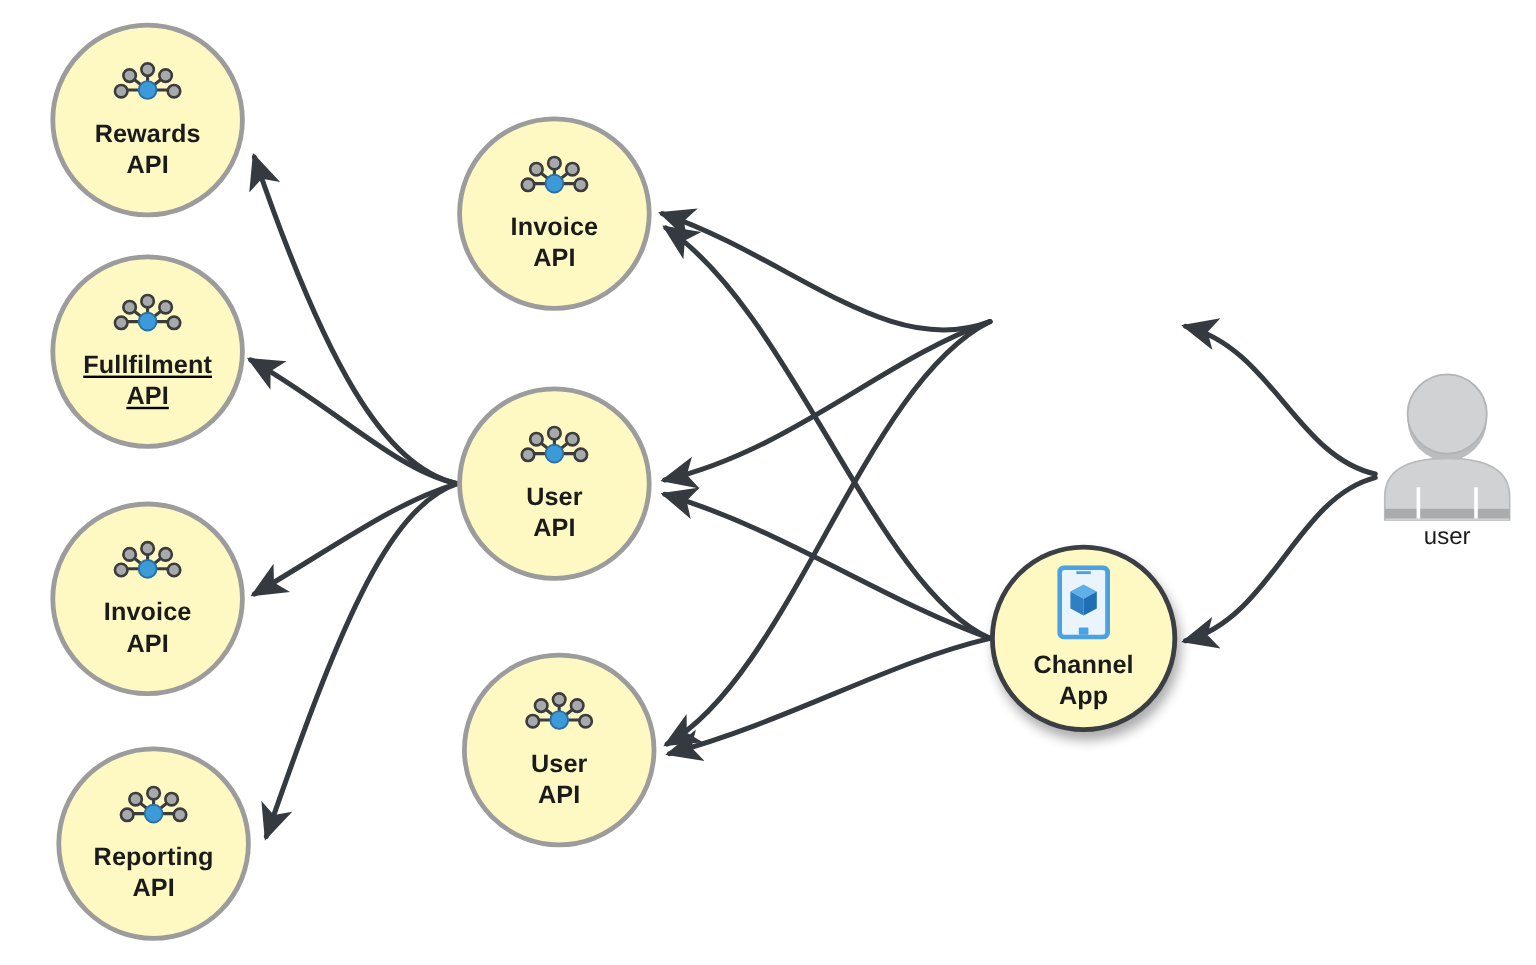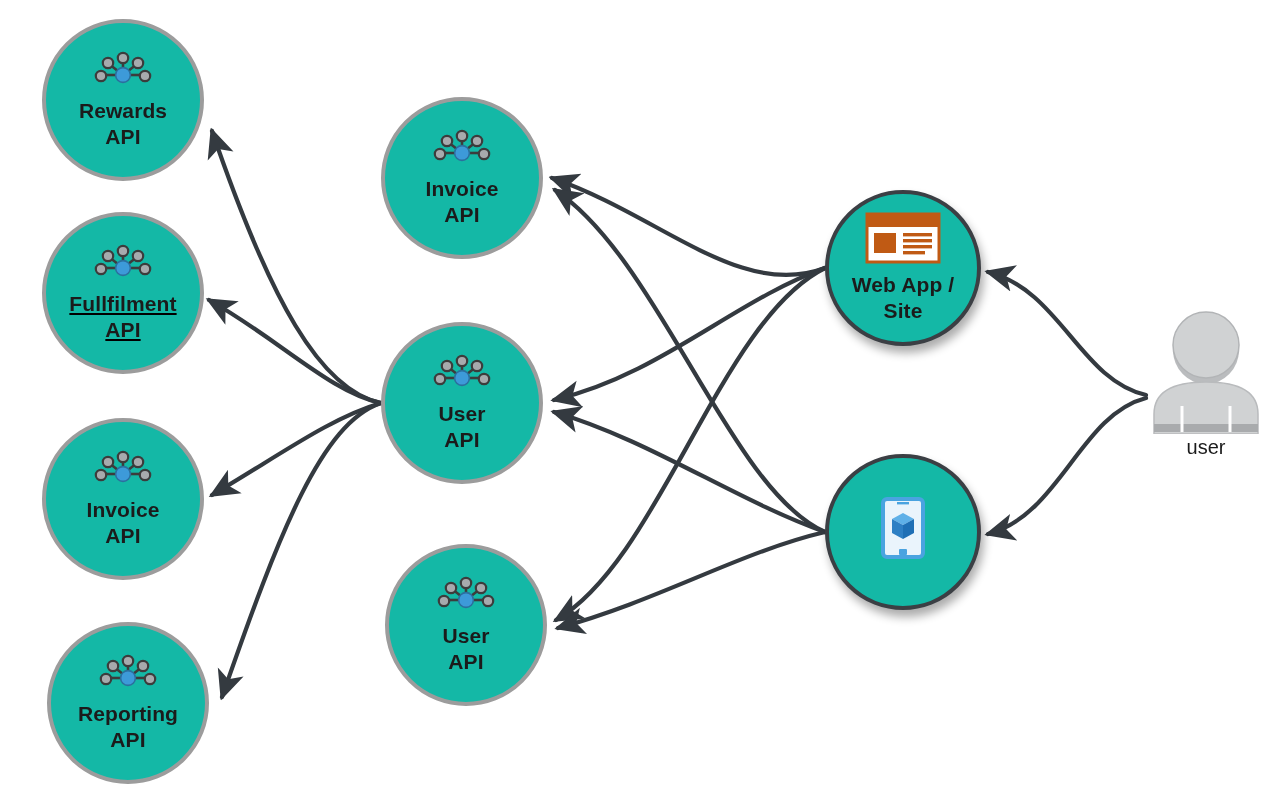--- a/index.html
+++ b/index.html
@@ -23,21 +23,21 @@
   #edges {
     position: absolute;
     left: 0;
     top: 0;
     width: 1280px;
     height: 804px;
   }
   .node {
     position: absolute;
     border-radius: 50%;
-    background: #14b8a6;
+    background: #fef9c3;
     display: flex;
     flex-direction: column;
     align-items: center;
     justify-content: center;
     box-sizing: border-box;
   }
   .node.api {
     border: 4px solid #9c9c9c;
   }
   .node.app {
@@ -267,51 +267,36 @@
           <circle cx="9" cy="26" r="5.2"></circle>
           <circle cx="53" cy="26" r="5.2"></circle>
         </g>
         <circle cx="31" cy="25" r="7.4" fill="#3d9ad9" stroke="#2b6f9e" stroke-width="1.6"></circle>
       </svg>
     </span>
     <span class="node-label">User
 API</span>
   </div>
 
-  <div class="node app" style="left:825px; top:190px; width:156px; height:156px;">
-    <span class="node-icon">
-      <svg width="76" height="52" viewBox="0 0 76 52">
-        <rect x="2" y="2" width="72" height="48" fill="#ffffff" stroke="#c05a14" stroke-width="3"></rect>
-        <rect x="2" y="2" width="72" height="13" fill="#c05a14"></rect>
-        <rect x="9" y="21" width="22" height="20" fill="#c05a14"></rect>
-        <g fill="#c05a14">
-          <rect x="38" y="21" width="29" height="3.4"></rect>
-          <rect x="38" y="27" width="29" height="3.4"></rect>
-          <rect x="38" y="33" width="29" height="3.4"></rect>
-          <rect x="38" y="39" width="22" height="3.4"></rect>
-        </g>
-      </svg>
-    </span>
-    <span class="node-label">Web App /
-Site</span>
-  </div>
 
   <div class="node app" style="left:825px; top:454px; width:156px; height:156px;">
     <span class="node-icon">
       <svg width="44" height="62" viewBox="0 0 44 62">
         <rect x="2" y="2" width="40" height="58" rx="4" ry="4" fill="#eaf4fc" stroke="#4aa3e0" stroke-width="4"></rect>
         <rect x="16" y="5" width="12" height="2.4" fill="#4aa3e0"></rect>
         <rect x="18" y="52" width="8" height="6" rx="1" fill="#4aa3e0"></rect>
         <g>
           <polygon points="22,16 33,22 22,28 11,22" fill="#5fb0e8"></polygon>
           <polygon points="11,22 22,28 22,42 11,36" fill="#2e7fc4"></polygon>
           <polygon points="33,22 22,28 22,42 33,36" fill="#1f6fb5"></polygon>
         </g>
       </svg>
     </span>
+    <span class="node-label">Channel
+App</span>
   </div>
 
   <div id="user-actor" style="left:1146px; top:310px;">
     <svg width="120" height="124" viewBox="0 0 120 124">
       <ellipse cx="60" cy="40" rx="33" ry="34" fill="#babcbe"></ellipse>
       <ellipse cx="60" cy="35" rx="33" ry="33" fill="#d0d2d3" stroke="#b2b4b6" stroke-width="1.5"></ellipse>
       <path d="M 8 124 L 8 104 C 8 80 30 72 60 72 C 90 72 112 80 112 104 L 112 124 Z" fill="#d0d2d3" stroke="#b9bbbd" stroke-width="1.5"></path>
       <rect x="8" y="114" width="104" height="8" fill="#a9abad"></rect>
       <g stroke="#ffffff" stroke-width="3">
         <line x1="36" y1="96" x2="36" y2="122"></line>

